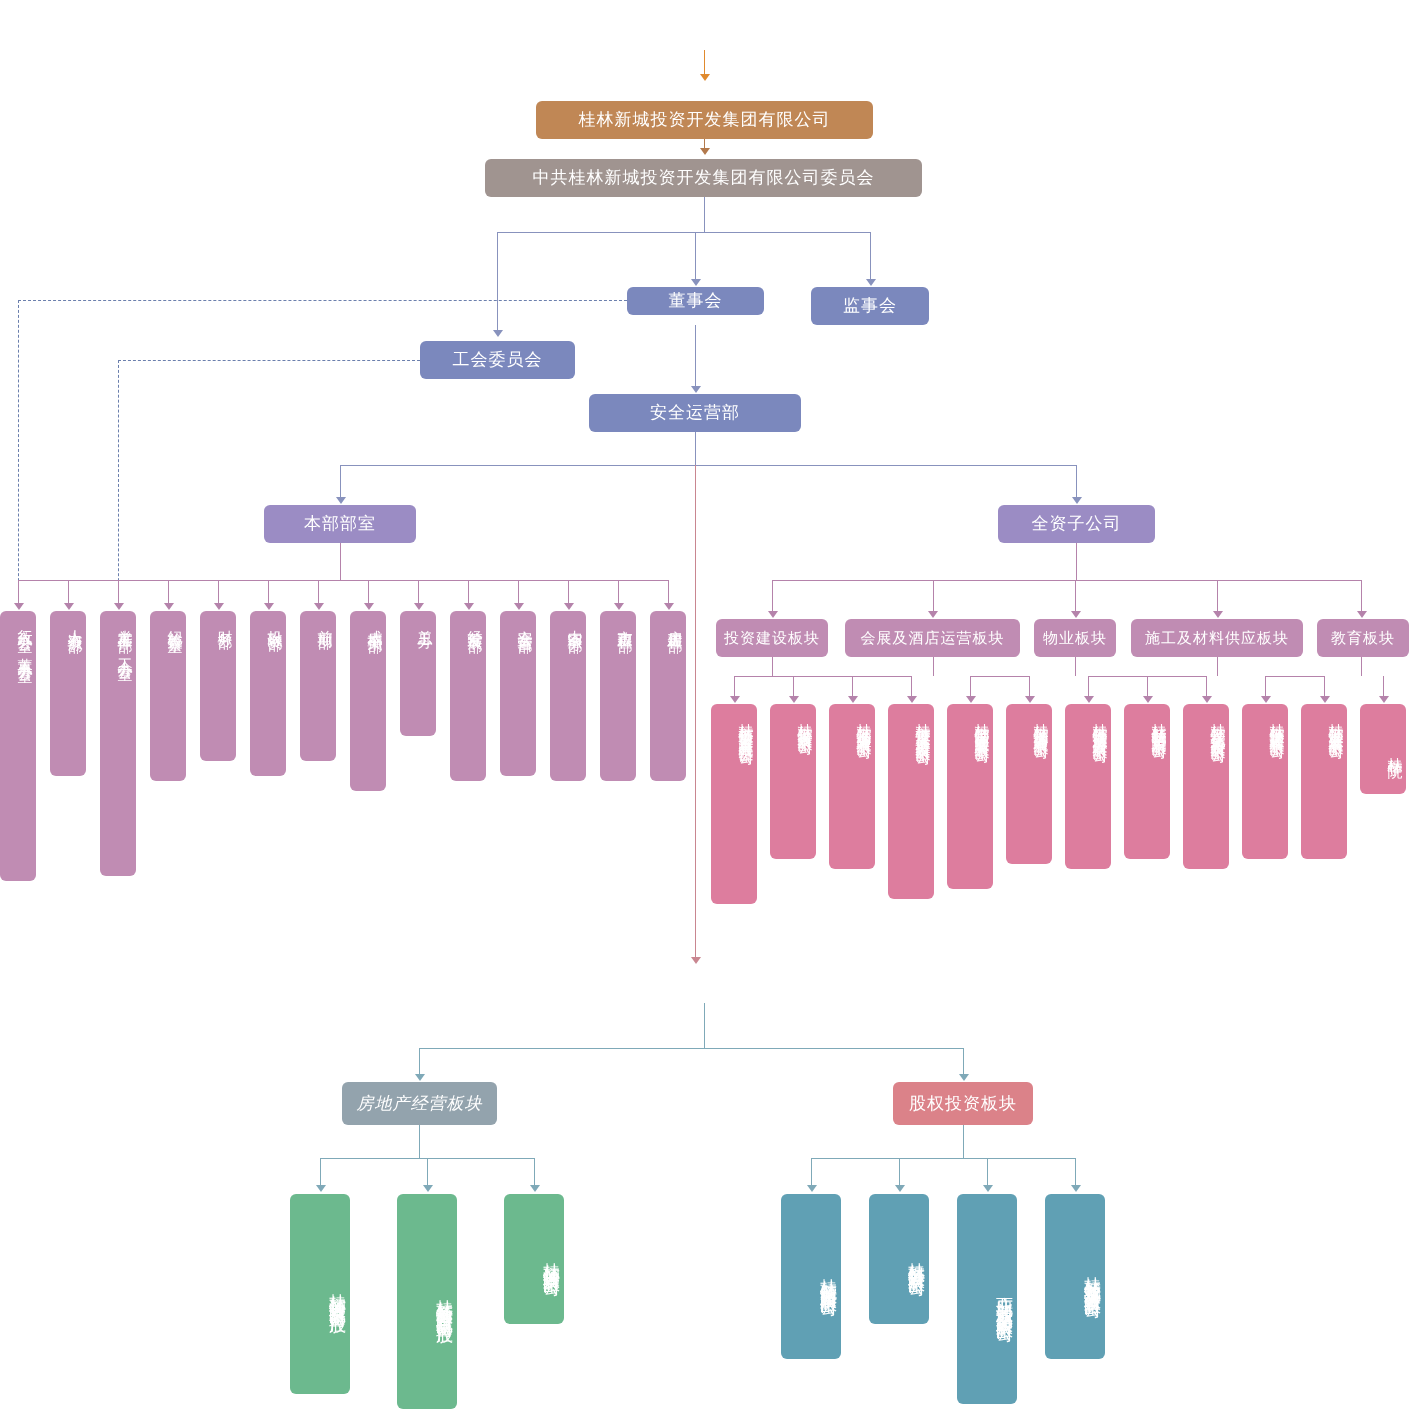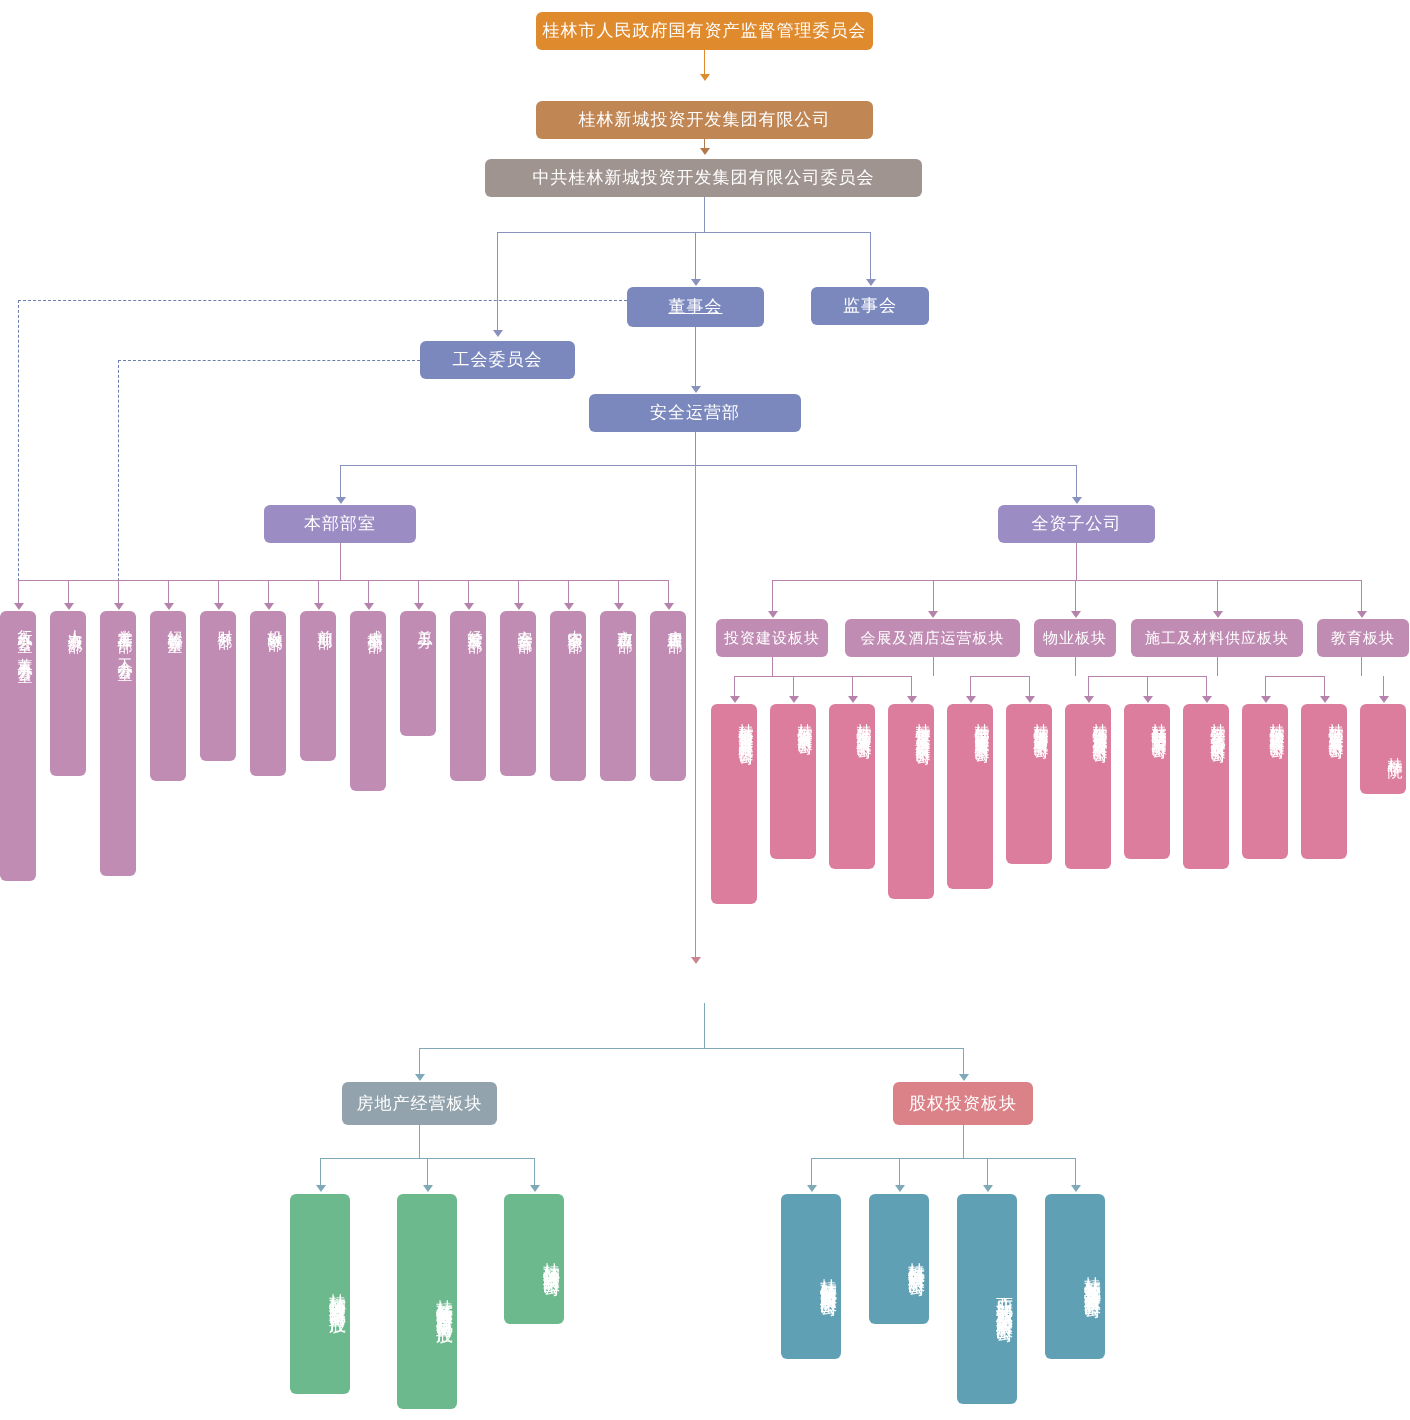--- a/index.html
+++ b/index.html
@@ -15,21 +15,21 @@
   .vbox.center{justify-content:center;}
   
   .c-orange{background:#e08a2e;}
   .c-brown{background:#c08755;}
   .c-gray{background:#a09490;}
   .c-blue{background:#7b88bd;}
   .c-purple{background:#9b8cc4;}
   .c-mauve{background:#c08cb3;}
   .c-pink{background:#dd7d9e;}
   .c-rose{background:#c98690;}
-  .c-steel{background:#93a3ad;}
+  .c-steel{background:#93a3ad;font-style:italic;}
   .c-red{background:#db8289;}
   .c-green{background:#6cb98e;}
   .c-teal{background:#60a0b4;}
   
   .ln{position:absolute;}
   .v{width:1px;}
   .h{height:1px;}
   .dash-v{position:absolute;width:0;border-left:1px dashed #6b7fad;}
   .dash-h{position:absolute;height:0;border-top:1px dashed #6b7fad;}
   .arw{position:absolute;width:0;height:0;border-left:5px solid transparent;
@@ -161,27 +161,26 @@
       <div class="ln v" style="left: 811px; top: 1158px; height: 32px; width: 1px; background: rgb(127, 169, 184);"></div>
       <div class="arw" style="left: 806.5px; top: 1185px; border-left-width: 5px; border-right-width: 5px; border-top: 7px solid rgb(127, 169, 184);"></div>
       <div class="ln v" style="left: 899px; top: 1158px; height: 32px; width: 1px; background: rgb(127, 169, 184);"></div>
       <div class="arw" style="left: 894.5px; top: 1185px; border-left-width: 5px; border-right-width: 5px; border-top: 7px solid rgb(127, 169, 184);"></div>
       <div class="ln v" style="left: 987px; top: 1158px; height: 32px; width: 1px; background: rgb(127, 169, 184);"></div>
       <div class="arw" style="left: 982.5px; top: 1185px; border-left-width: 5px; border-right-width: 5px; border-top: 7px solid rgb(127, 169, 184);"></div>
       <div class="ln v" style="left: 1075px; top: 1158px; height: 32px; width: 1px; background: rgb(127, 169, 184);"></div>
       <div class="arw" style="left: 1070.5px; top: 1185px; border-left-width: 5px; border-right-width: 5px; border-top: 7px solid rgb(127, 169, 184);"></div>
     </div>
 
-  <div class="box h-box c-orange" style="left:536px;top:12px;width:337px;height:38px;">桂林市人民政府国有资产监督管理委员会</div>
 
   <div class="box h-box c-brown" style="left:536px;top:101px;width:337px;height:38px;">桂林新城投资开发集团有限公司</div>
 
   <div class="box h-box c-gray" style="left:485px;top:159px;width:437px;height:38px;">中共桂林新城投资开发集团有限公司委员会</div>
 
-  <div class="box h-box c-blue" style="left:627px;top:287px;width:137px;height:40px;text-decoration:underline;">董事会</div>
+  <div class="box h-box c-blue" style="left:627px;top:287px;width:137px;height:28px;">董事会</div>
 
   <div class="box h-box c-blue" style="left:811px;top:287px;width:118px;height:38px;">监事会</div>
 
   <div class="box h-box c-blue" style="left:420px;top:341px;width:155px;height:38px;">工会委员会</div>
 
   <div class="box h-box c-blue" style="left:589px;top:394px;width:212px;height:38px;">安全运营部</div>
 
   <div class="box h-box c-purple" style="left:264px;top:505px;width:152px;height:38px;">本部部室</div>
 
   <div class="box h-box c-purple" style="left:998px;top:505px;width:157px;height:38px;">全资子公司</div>

